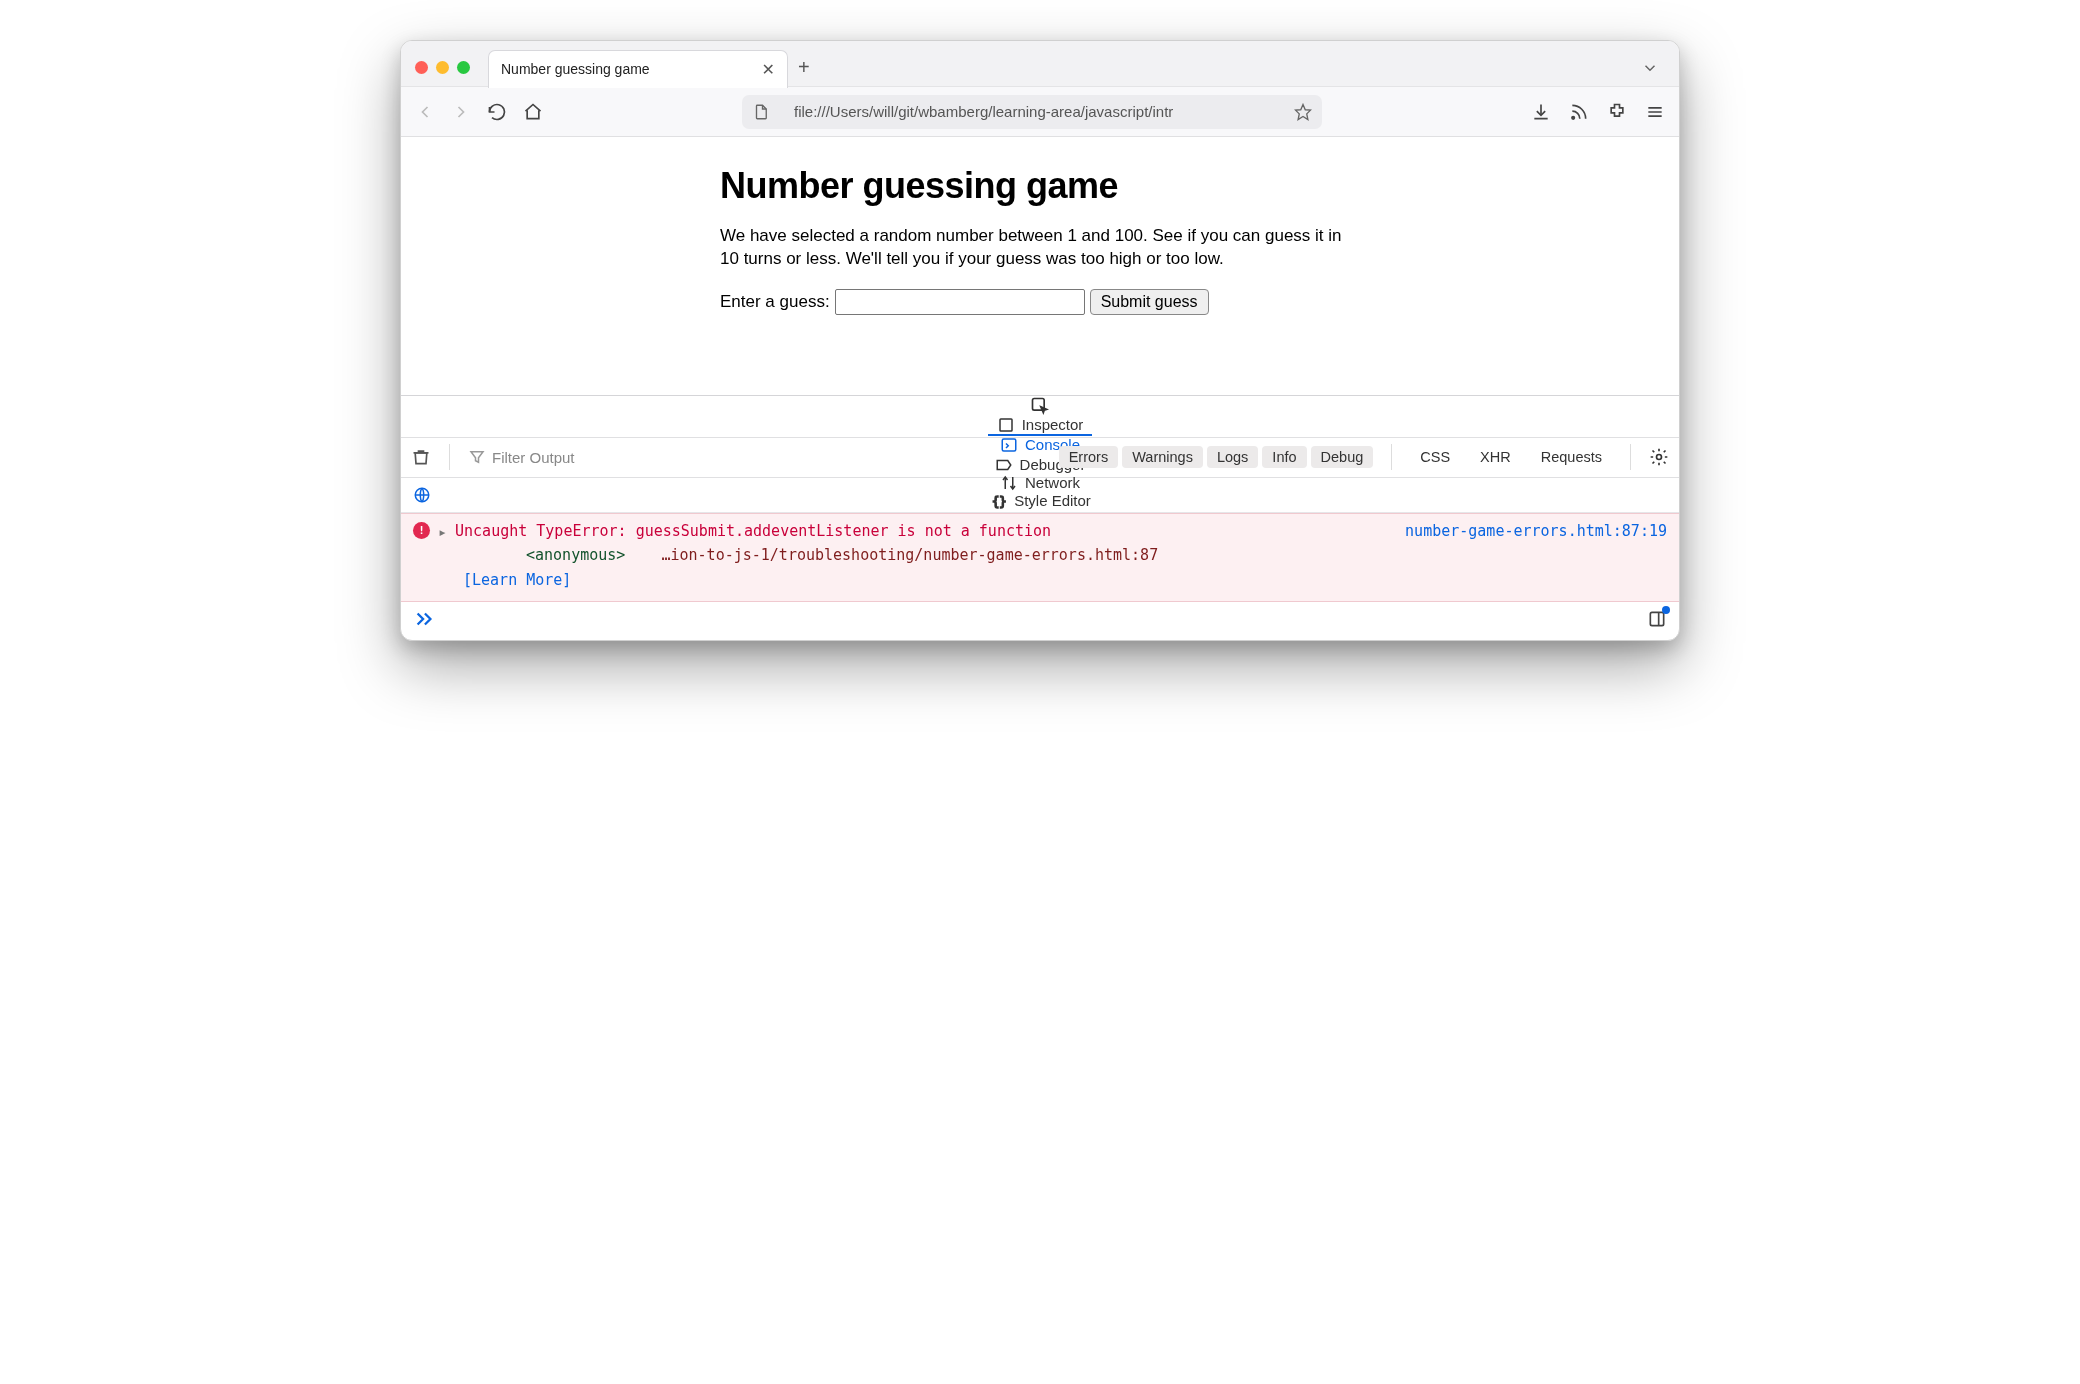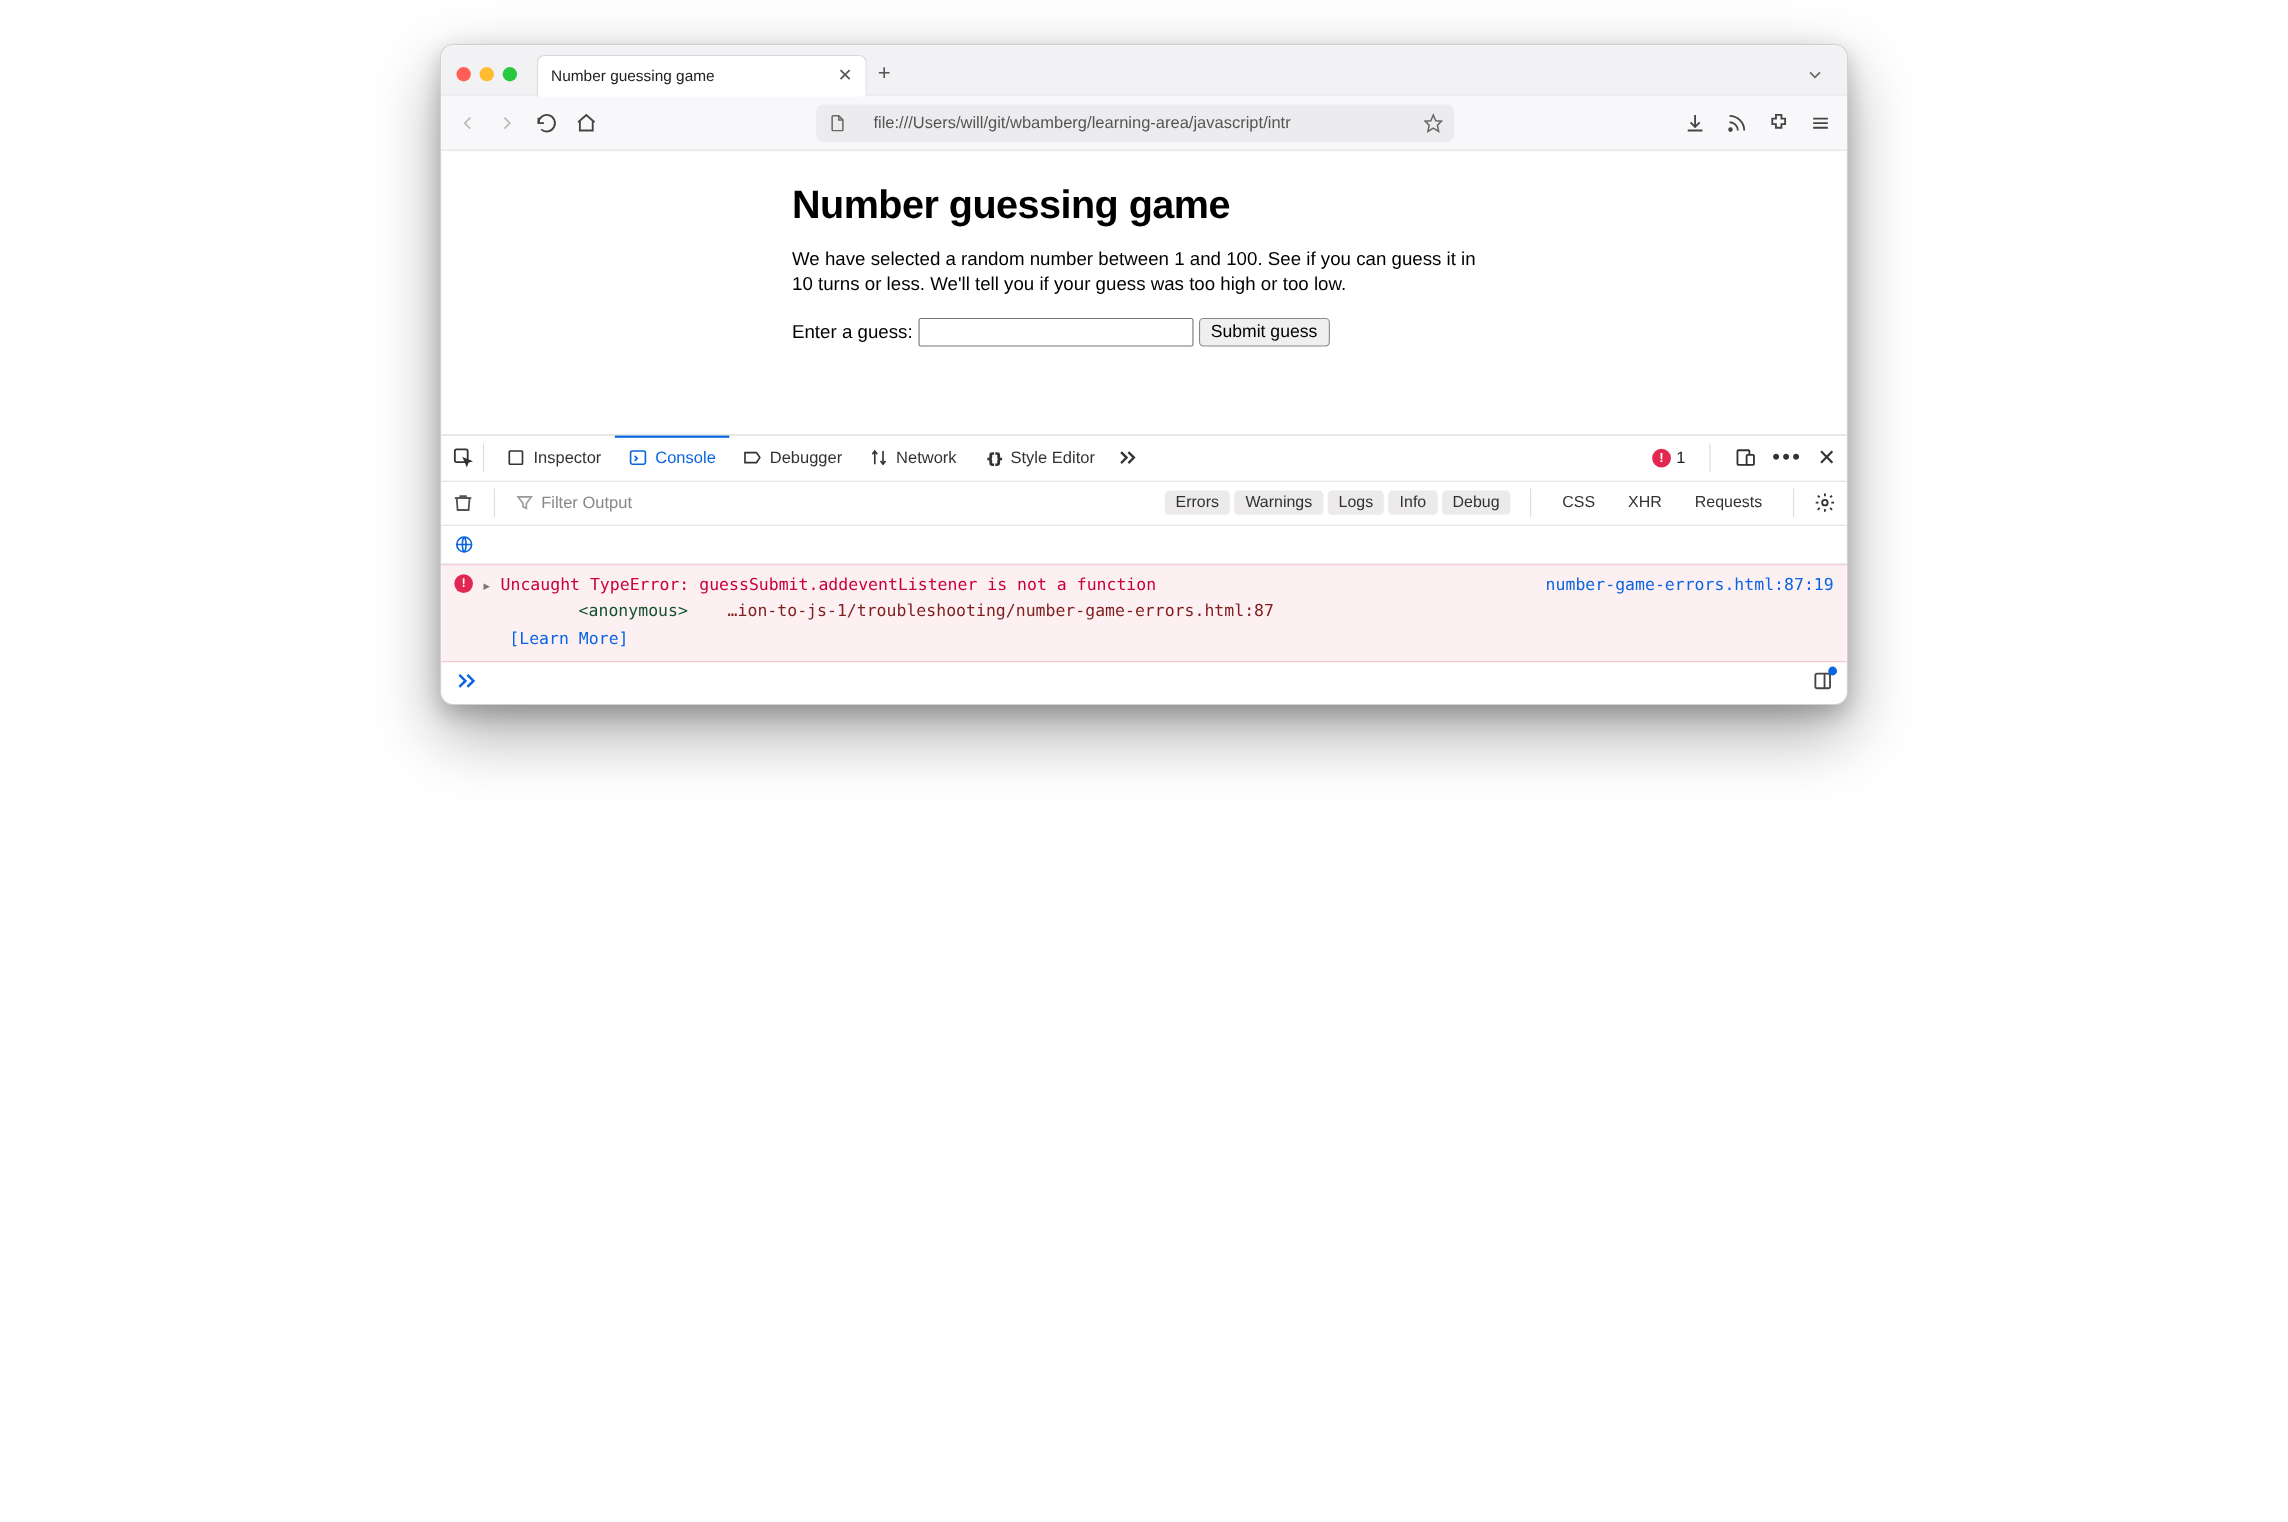--- a/index.html
+++ b/index.html
@@ -112,20 +112,21 @@
     font-size: 15px;
     color: #222;
   }
   .dt-tabs {
     height: 42px;
     display: flex;
     align-items: center;
     padding: 0 10px;
     gap: 0;
     border-bottom: 1px solid #e0e0e2;
+    flex-direction: column;
   }
   .dt-sep { width: 1px; background: #ddd; height: 26px; margin: 0 8px;}
   .dt-tab {
     display: flex; align-items: center; gap: 7px;
     padding: 0 12px; height: 100%;
     color: #333; cursor: pointer;
   }
   .dt-tab.active { color: #0b65e0; border-top: 2px solid #0b65e0; border-bottom: 2px solid transparent;}
   .dt-tabs-right { margin-left: auto; display: flex; align-items: center; gap: 14px; color: #444;}
   .err-badge { display: flex; align-items: center; gap: 5px; color: #222; font-weight: 500;}

